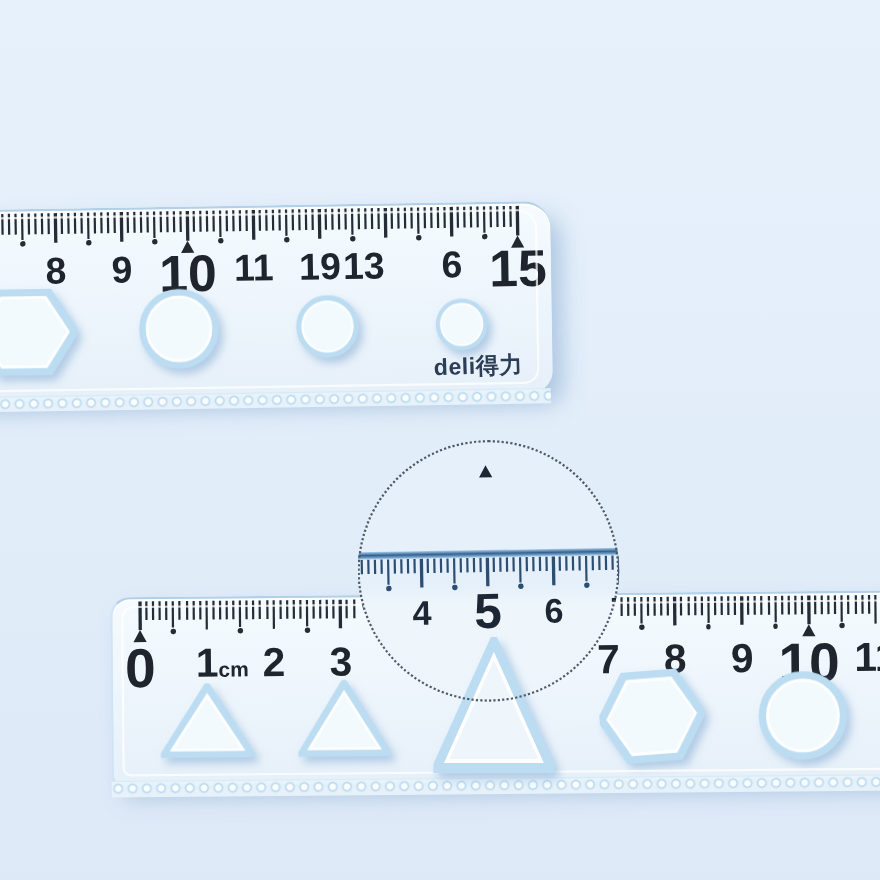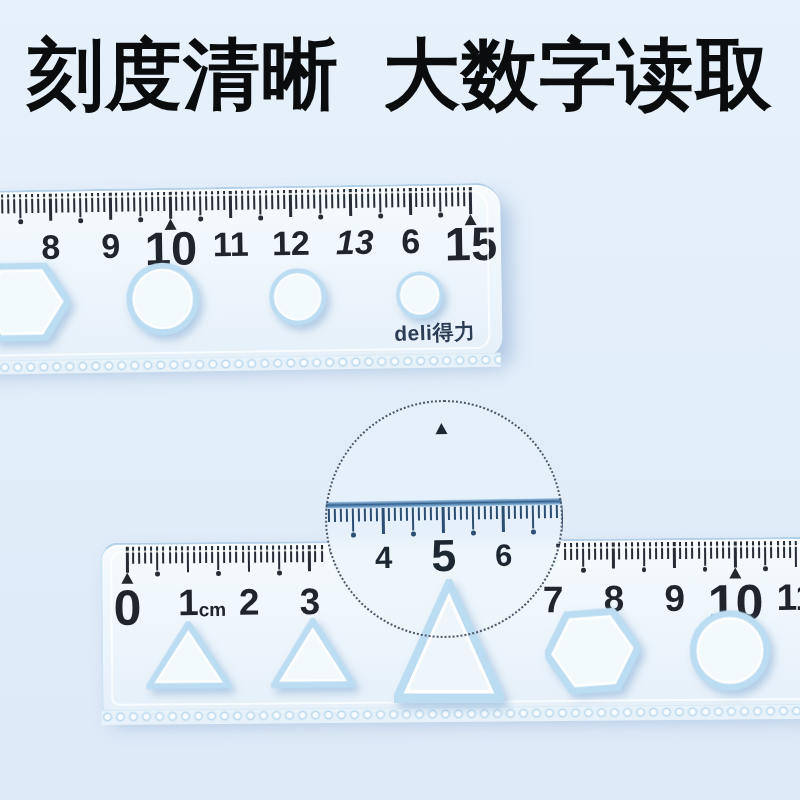--- a/index.html
+++ b/index.html
@@ -87,21 +87,20 @@
   }
   .big-tri{position:absolute;left:394px;top:579px;width:110px;height:124px;
     filter:drop-shadow(4px 5px 4px rgba(130,170,210,.55));}
   .big-tri svg{display:block;width:100%;height:100%;}
 </style>
 </head>
 <body>
 
 <div class="stage">
 
-  <h1 class="title"><span>刻度清晰</span><span class="t2">大数字读取</span></h1>
 
   <div class="ruler" id="topRuler" style="left:-30px;top:191px;width:545px;height:190px;transform:rotate(-0.9deg);transform-origin:0 0;">
     <div class="ruler-body" style="width:530px;height:172px;border-radius:0 24px 20px 0;">
       <div class="ticks" id="topTicks">
           <i class="tick mm" style="left: 32px; height: 19px;"></i>
           <i class="tick mm" style="left: 38px; height: 19px;"></i>
           <i class="tick mm" style="left: 44px; height: 19px;"></i>
           <i class="tick half" style="left: 50px; height: 24px;"></i>
           <i class="tickdot" style="left: 50px; top: 25px;"></i>
           <i class="tick mm" style="left: 56px; height: 19px;"></i>
@@ -186,22 +185,22 @@
           <i class="tick mm" style="left: 488px; height: 19px;"></i>
           <i class="tick mm" style="left: 494px; height: 19px;"></i>
           <i class="tick cm" style="left: 500px; height: 27px;"></i>
         </div>
       <div class="numbers" id="topNumbers">
           <span class="num" style="left: 80px;">8</span>
           <span class="num" style="left: 140px;">9</span>
           <span class="marker" style="left: 200px; top: 27px;"></span>
           <span class="num big" style="left: 200px;">10</span>
           <span class="num" style="left: 260px;">11</span>
-          <span class="num" style="left: 320px;">12</span>
-          <span class="num" style="left: 384px; font-style: italic;">13</span>
+          <span class="num" style="left: 320px;">19</span>
+          <span class="num" style="left: 360px;">13</span>
           <span class="num" style="left: 440px;">6</span>
           <span class="marker" style="left: 500px; top: 27px;"></span>
           <span class="num big" style="left: 500px;">15</span>
         </div>
 
       <div class="hole" style="left:2px;top:70px;width:96px;height:80px;">
         <svg viewBox="0 0 100 100" preserveAspectRatio="none">
           <polygon points="2,50 26,5 74,5 98,50 74,95 26,95" fill="#f3fafe" stroke="#bcdcf2" stroke-width="8"></polygon>
           <polygon points="8,50 29,11 71,11 92,50 71,89 29,89" fill="none" stroke="#ffffff" stroke-width="2.5"></polygon>
         </svg>

